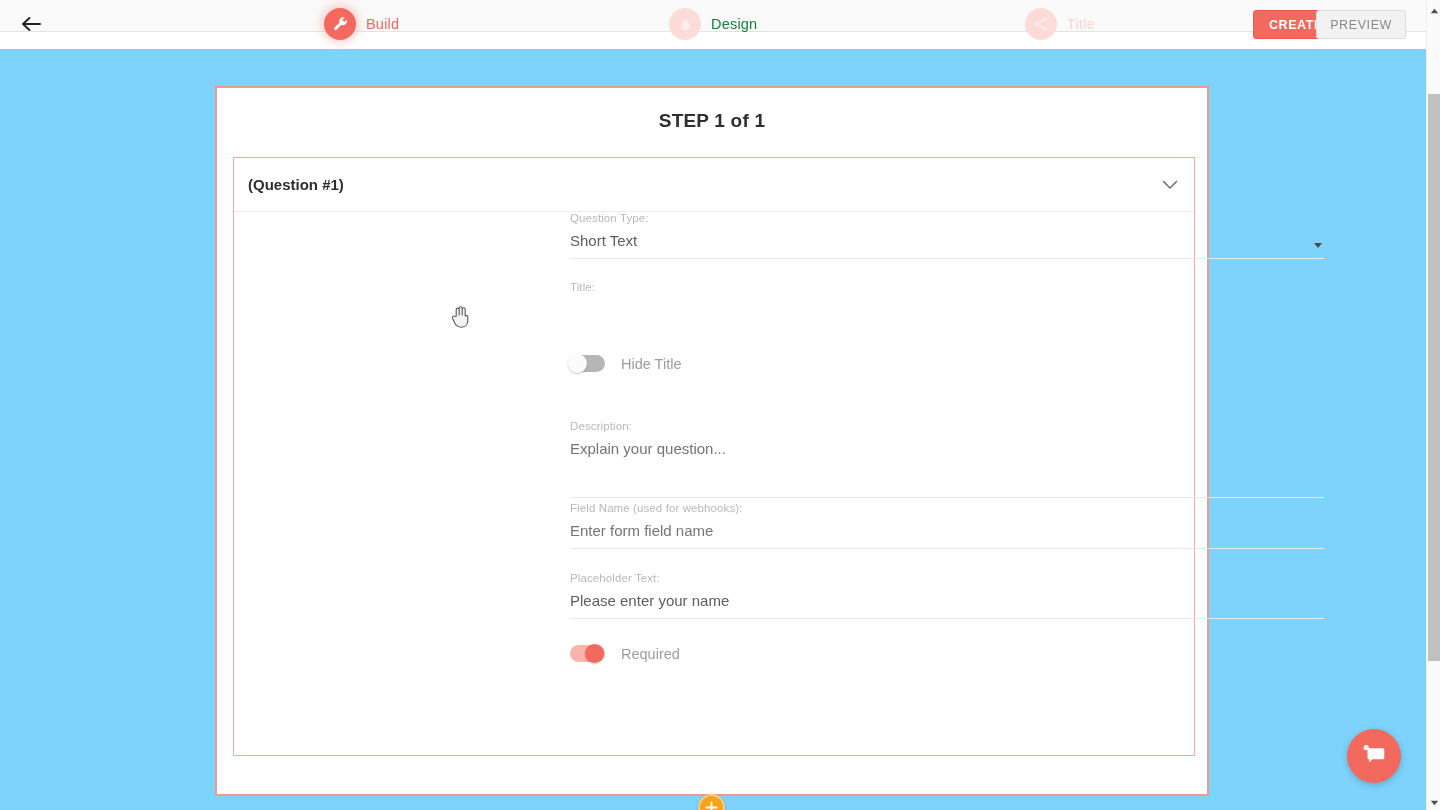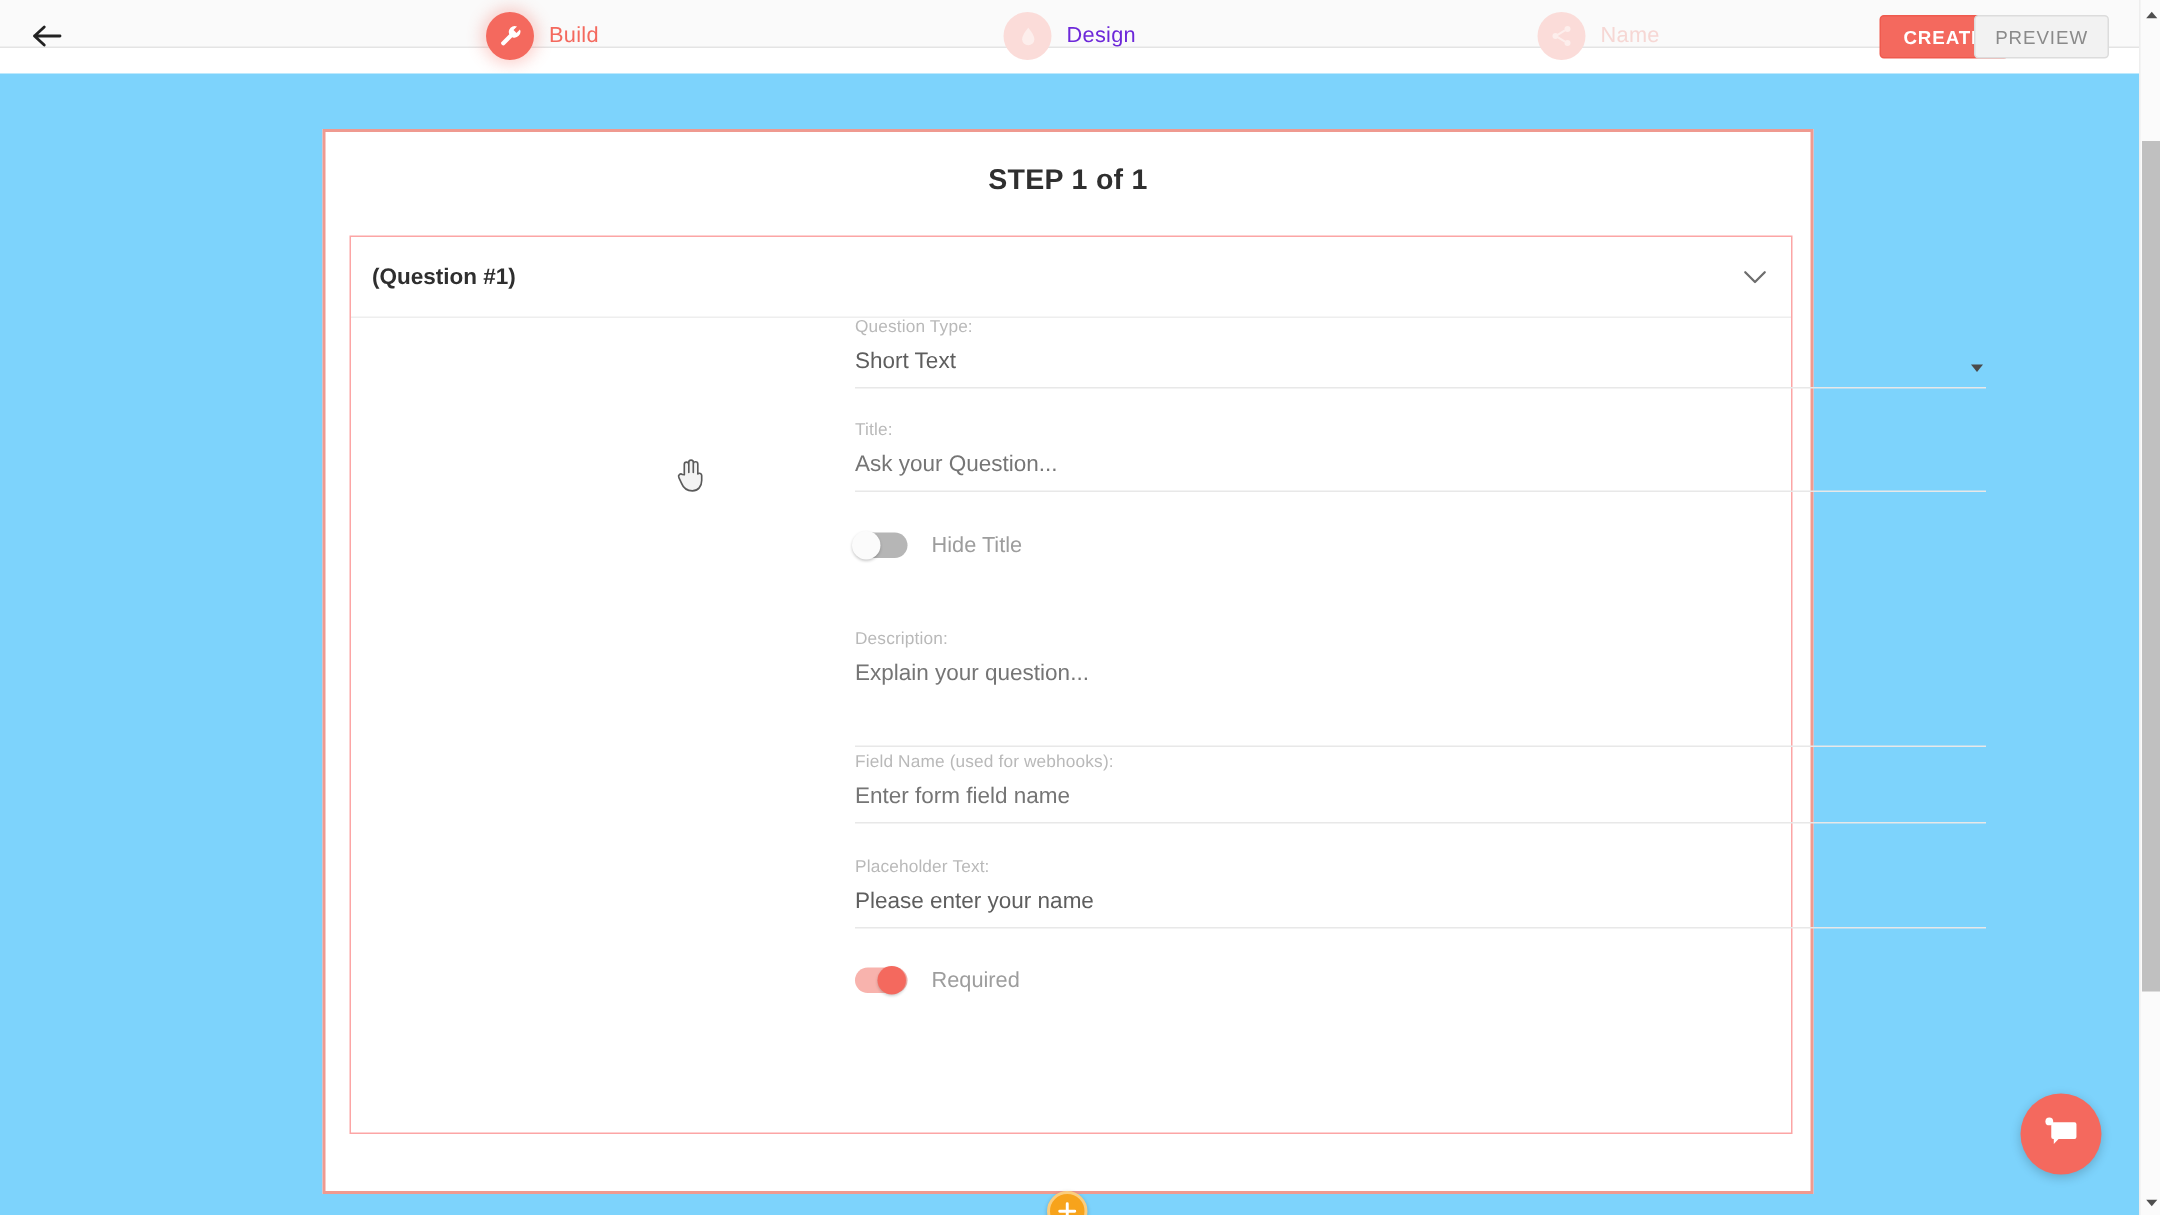--- a/index.html
+++ b/index.html
@@ -39,21 +39,21 @@
     flex: none;
   }
   .step-tab .lbl { font-size: 14.5px; letter-spacing: .2px; }
 
   .step-build       { left: 324px; }
   .step-build .bubble { background: #f4695e; box-shadow: 0 0 10px 3px rgba(244,105,94,.30); }
   .step-build .lbl  { color: #f4695e; }
 
   .step-design      { left: 669px; }
   .step-design .bubble { background: #fbdcd9; }
-  .step-design .lbl { color: #6d28d9; }
+  .step-design .lbl { color: #15803d; }
 
   .step-share       { left: 1025px; }
   .step-share .bubble { background: #fbdcd9; }
   .step-share .lbl  { color: #f6d7d4; }
 
   .btn-create {
     position: absolute; right: 87px; top: 10px;
     height: 29px; padding: 0 15px;
     background: #f4695e; color: #fff;
     border: 1px solid #ef5a4e; border-radius: 3px;
@@ -253,21 +253,21 @@
             <circle cx="18" cy="5" r="3"></circle>
               <circle cx="6" cy="12" r="3"></circle>
               <circle cx="18" cy="19" r="3"></circle>
           </g>
           <g stroke="#fdeeec" stroke-width="2">
             <line x1="8.6" y1="10.7" x2="15.4" y2="6.3"></line>
             <line x1="8.6" y1="13.3" x2="15.4" y2="17.7"></line>
           </g>
         </svg>
       </span>
-      <span class="lbl">Name</span>
+      <span class="lbl">Title</span>
     </div>
 
   </div>
 
   <div class="btn-create">CREATE</div>
   <div class="btn-preview">PREVIEW</div>
 </div>
 
 <div class="canvas">
 
@@ -289,21 +289,20 @@
       <div class="q-body">
 
         <div class="field select f-type">
           <span class="flabel">Question Type:</span>
           <div class="fval filled">Short Text</div>
           <span class="caret"></span>
         </div>
 
         <div class="field f-title">
           <span class="flabel">Title:</span>
-          <input class="fval placeholder" type="text" placeholder="Ask your Question..." style="">
         </div>
 
         <div class="toggle-row tg-hide">
           <span class="switch off">
               <span class="knob"></span>
             </span>
           <span class="tlabel">Hide Title</span>
         </div>
 
         <div class="field textarea f-desc">

